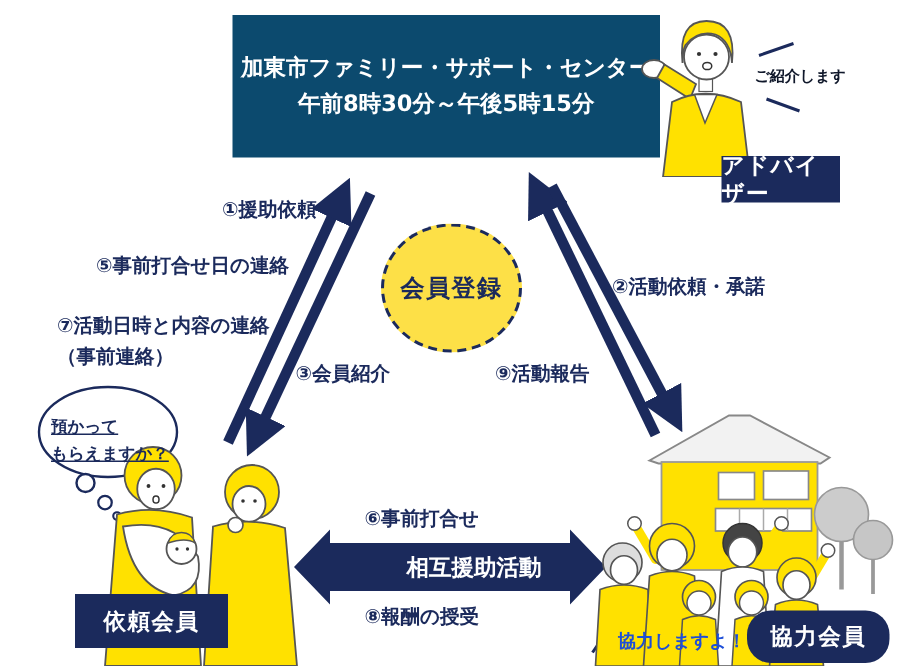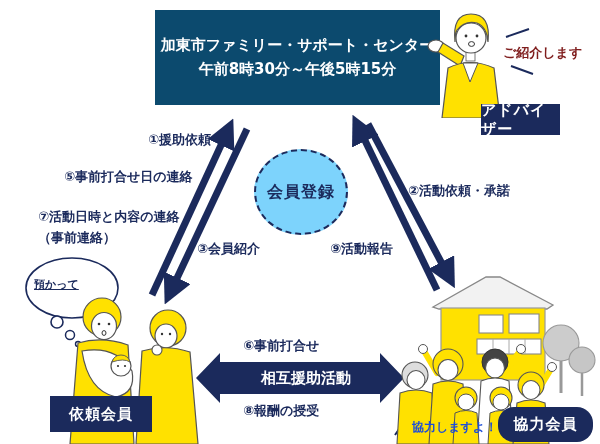--- a/index.html
+++ b/index.html
@@ -26,29 +26,29 @@
   .tag-advisor{left:481px;top:104px;width:79px;height:31px;}
   .tag-requester{left:50px;top:396px;width:102px;height:36px;}
   .tag-cooperator{left:498px;top:407px;width:95px;height:35px;border-radius:16px;}
   
   .lbl{
     position:absolute;color:#1b2a5c;font-weight:bold;font-size:13px;white-space:nowrap;
   }
   
   .member-circle{
     left:254px;top:149px;width:90px;height:82px;border:2px dashed #1b2a5c;border-radius:50%;
-    display:flex;align-items:center;justify-content:center;background:#7dd3fc;
+    display:flex;align-items:center;justify-content:center;background:#fde047;
     color:#1b2a5c;font-weight:bold;font-size:16px;letter-spacing:1px;
   }
   .mutual-text{
-    left:239px;top:369px;width:134px;text-align:center;color:#fff;font-weight:bold;font-size:15px;
+    left:249px;top:369px;width:134px;text-align:center;color:#fff;font-weight:bold;font-size:15px;
     white-space:nowrap;
     font-family:Liberation Mono, monospace;
   }
-  .advisor-speech{left:503px;top:44px;color:#7f1d1d;font-weight:bold;font-size:13px;white-space:nowrap;}
+  .advisor-speech{left:503px;top:44px;color:#0f172a;font-weight:bold;font-size:10px;white-space:nowrap;}
   .thought-text{
     left:34px;top:276px;width:90px;color:#1b2a5c;font-weight:bold;font-size:11px;line-height:1.6;
     text-align:left;
     text-decoration:underline;
   }
   .coop-speech{left:412px;top:419px;color:#1d4ed8;font-weight:bold;font-size:12px;white-space:nowrap;}
 </style>
 </head>
 <body>
 
@@ -133,20 +133,21 @@
 
     <path d="M64,98 Q98,92 114,118 Q118,140 98,144 Q70,138 64,98 Z" fill="#fff" stroke="#555" stroke-width="1.2"></path>
     <circle cx="103" cy="113" r="10" fill="#fff" stroke="#555" stroke-width="1.2"></circle>
     <path d="M94,109 Q96,102 103,102 Q110,102 112,109 Q106,105 94,109 Z" fill="#ffe100" stroke="#555" stroke-width="0.9"></path>
     <circle cx="100" cy="113" r="1.1" fill="#333"></circle>
       <circle cx="107" cy="113" r="1.1" fill="#333"></circle>
   </svg>
 
   <div class="abs thought-text">
     <div>預かって</div>
+    <div>もらえますか？</div>
   </div>
   <div class="abs tagbox tag-requester">依頼会員</div>
 
   <svg class="abs" style="left:393px;top:263px" width="205" height="181" viewBox="0 0 205 181">
 
     <polygon points="40,44 93,14 107,14 160,42 154,46 46,46" fill="#f2f2f2" stroke="#888" stroke-width="1.3"></polygon>
     <rect x="48" y="45" width="104" height="72" fill="#ffe100" stroke="#999" stroke-width="1.2"></rect>
     <rect x="86" y="52" width="24" height="18" fill="#fff" stroke="#888" stroke-width="1.1"></rect>
     <rect x="116" y="51" width="30" height="19" fill="#fff" stroke="#888" stroke-width="1.1"></rect>
     <rect x="84" y="76" width="64" height="15" fill="#fff" stroke="#888" stroke-width="1.1"></rect>

